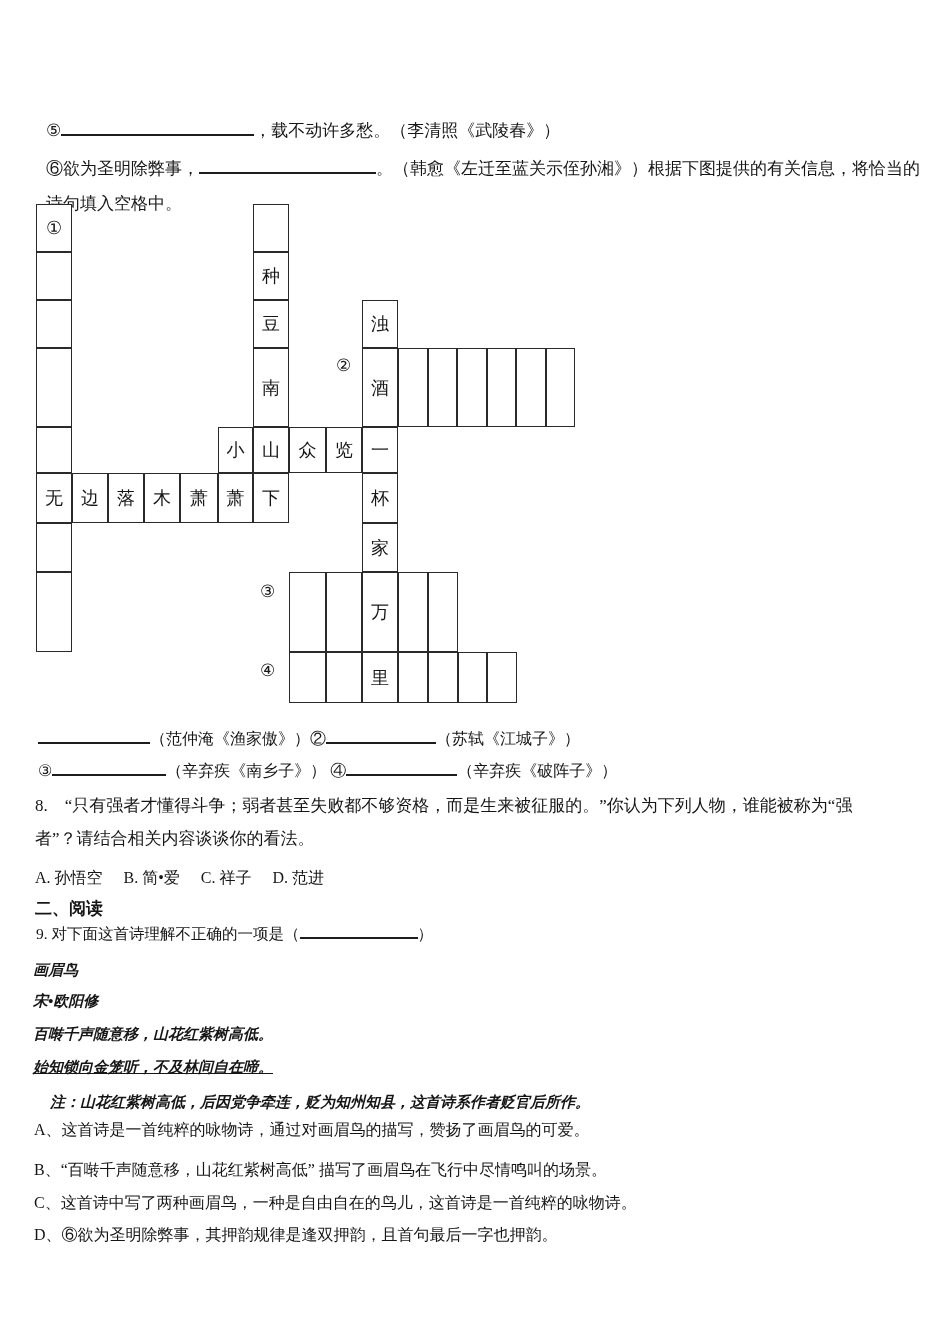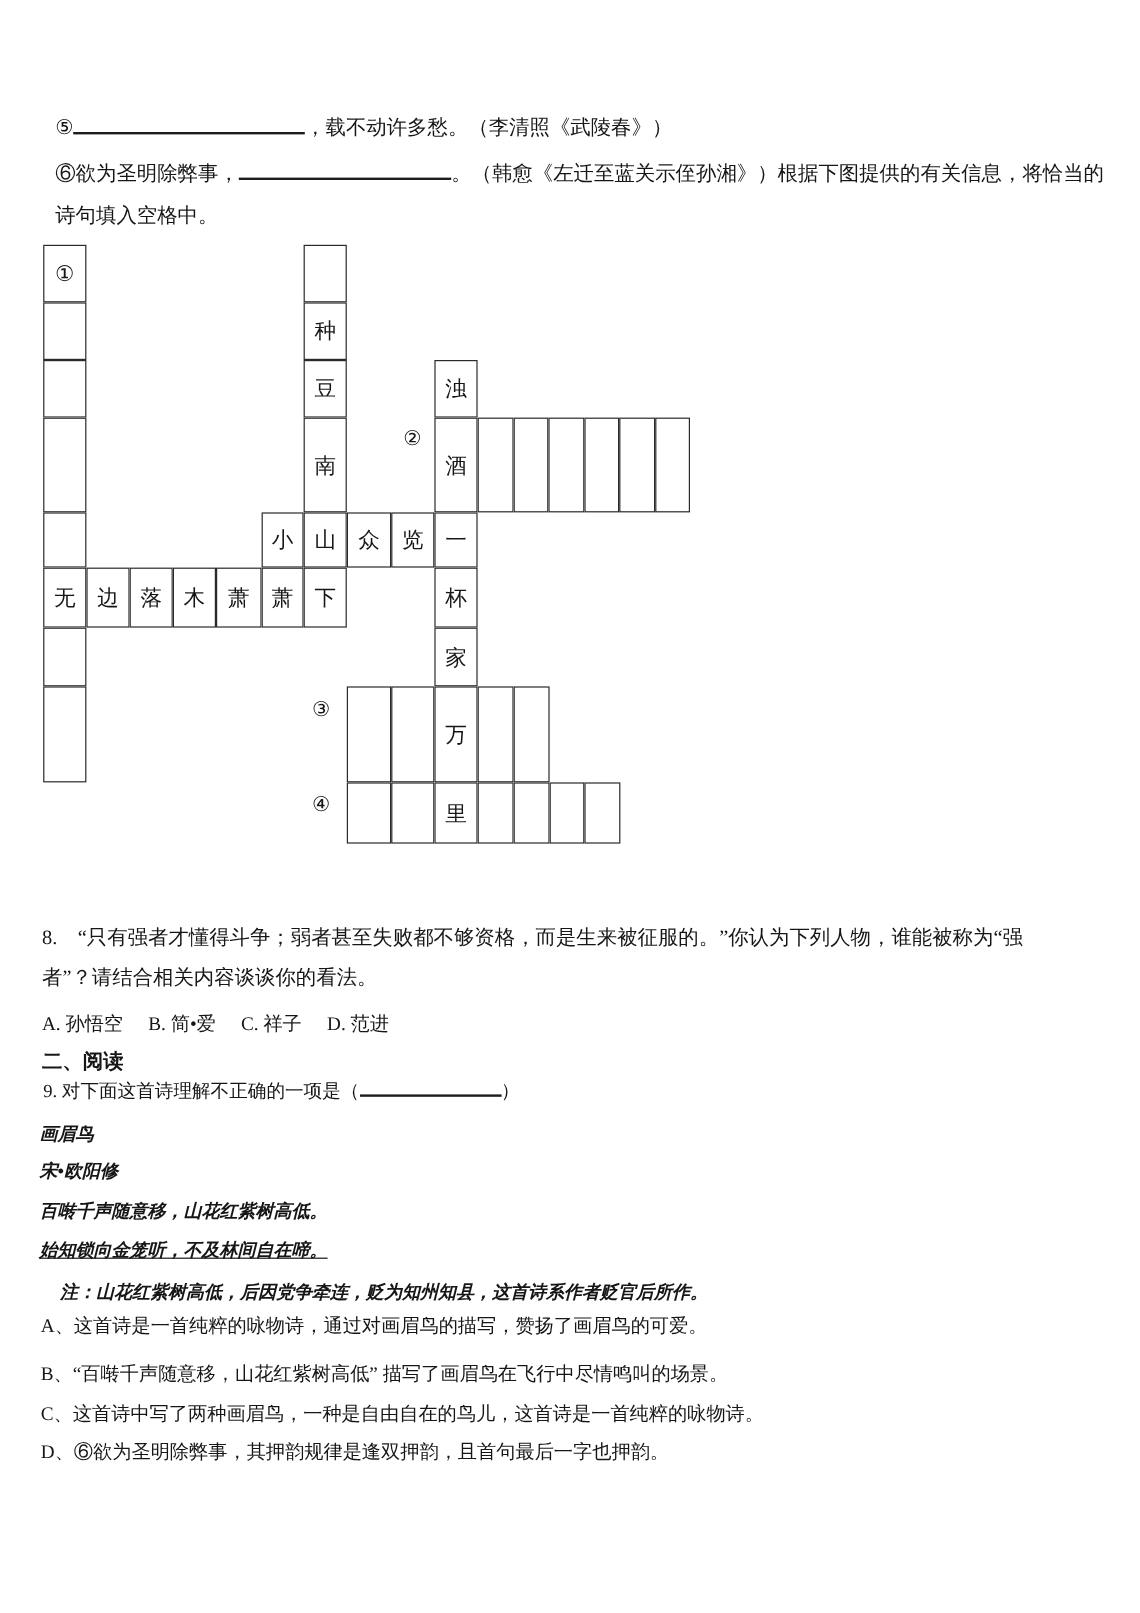--- a/index.html
+++ b/index.html
@@ -4,21 +4,21 @@
 <style>
   html,body{margin:0;padding:0;background:#888;}
   .page{
     position:relative;
     width:950px;height:1344px;
     background:#ffffff;
     color:#161616;
     font-family:"Liberation Serif","DejaVu Serif",serif;
     overflow:hidden;
   }
-  .line{position:absolute;white-space:nowrap;line-height:1.35;}
+  .line{position:absolute;white-space:nowrap;line-height:1.35;margin-top:24px;}
   .t17{font-size:17px;}
   .t16{font-size:16px;}
   .t15{font-size:15.5px;}
   .bold{font-weight:bold;}
   .kai{font-size:15px;font-weight:bold;font-style:italic;}
   .blank{
     display:inline-block;
     border-bottom:2px solid #1d1d1d;
     height:2px;
     vertical-align:baseline;
@@ -144,21 +144,27 @@
       <div class="cell" style="left: 326px; top: 652px; width: 36px; height: 51px;"></div>
       <div class="cell" style="left: 398px; top: 652px; width: 30px; height: 51px;"></div>
       <div class="cell" style="left: 428px; top: 652px; width: 30px; height: 51px;"></div>
       <div class="cell" style="left: 458px; top: 652px; width: 29px; height: 51px;"></div>
       <div class="cell" style="left: 487px; top: 652px; width: 30px; height: 51px;"></div>
       <div class="glabel" style="left: 336px; top: 356px;">②</div>
       <div class="glabel" style="left: 260px; top: 582px;">③</div>
       <div class="glabel" style="left: 260px; top: 661px;">④</div>
     </div>
 
-
+  <div class="line t16" style="left:38px;top:704px;">
+    <span class="blank" style="width:112px;"></span><span>（范仲淹《渔家傲》）②</span><span class="blank" style="width:110px;"></span><span>（苏轼《江城子》）</span>
+  </div>
+
+  <div class="line t16" style="left:38px;top:736px;">
+    <span>③</span><span class="blank" style="width:114px;"></span><span>（辛弃疾《南乡子》） ④</span><span class="blank" style="width:111px;"></span><span>（辛弃疾《破阵子》）</span>
+  </div>
 
   <div class="line t17" style="left:35px;top:771px;">
     <span>8.　“只有强者才懂得斗争；弱者甚至失败都不够资格，而是生来被征服的。”你认为下列人物，谁能被称为“强</span>
   </div>
   <div class="line t17" style="left:35px;top:804px;">
     <span>者”？请结合相关内容谈谈你的看法。</span>
   </div>
   <div class="line t16" style="left:35px;top:843px;">
     <span class="opt">A. 孙悟空</span><span class="opt">B. 简•爱</span><span class="opt">C. 祥子</span><span class="opt">D. 范进</span>
   </div>

